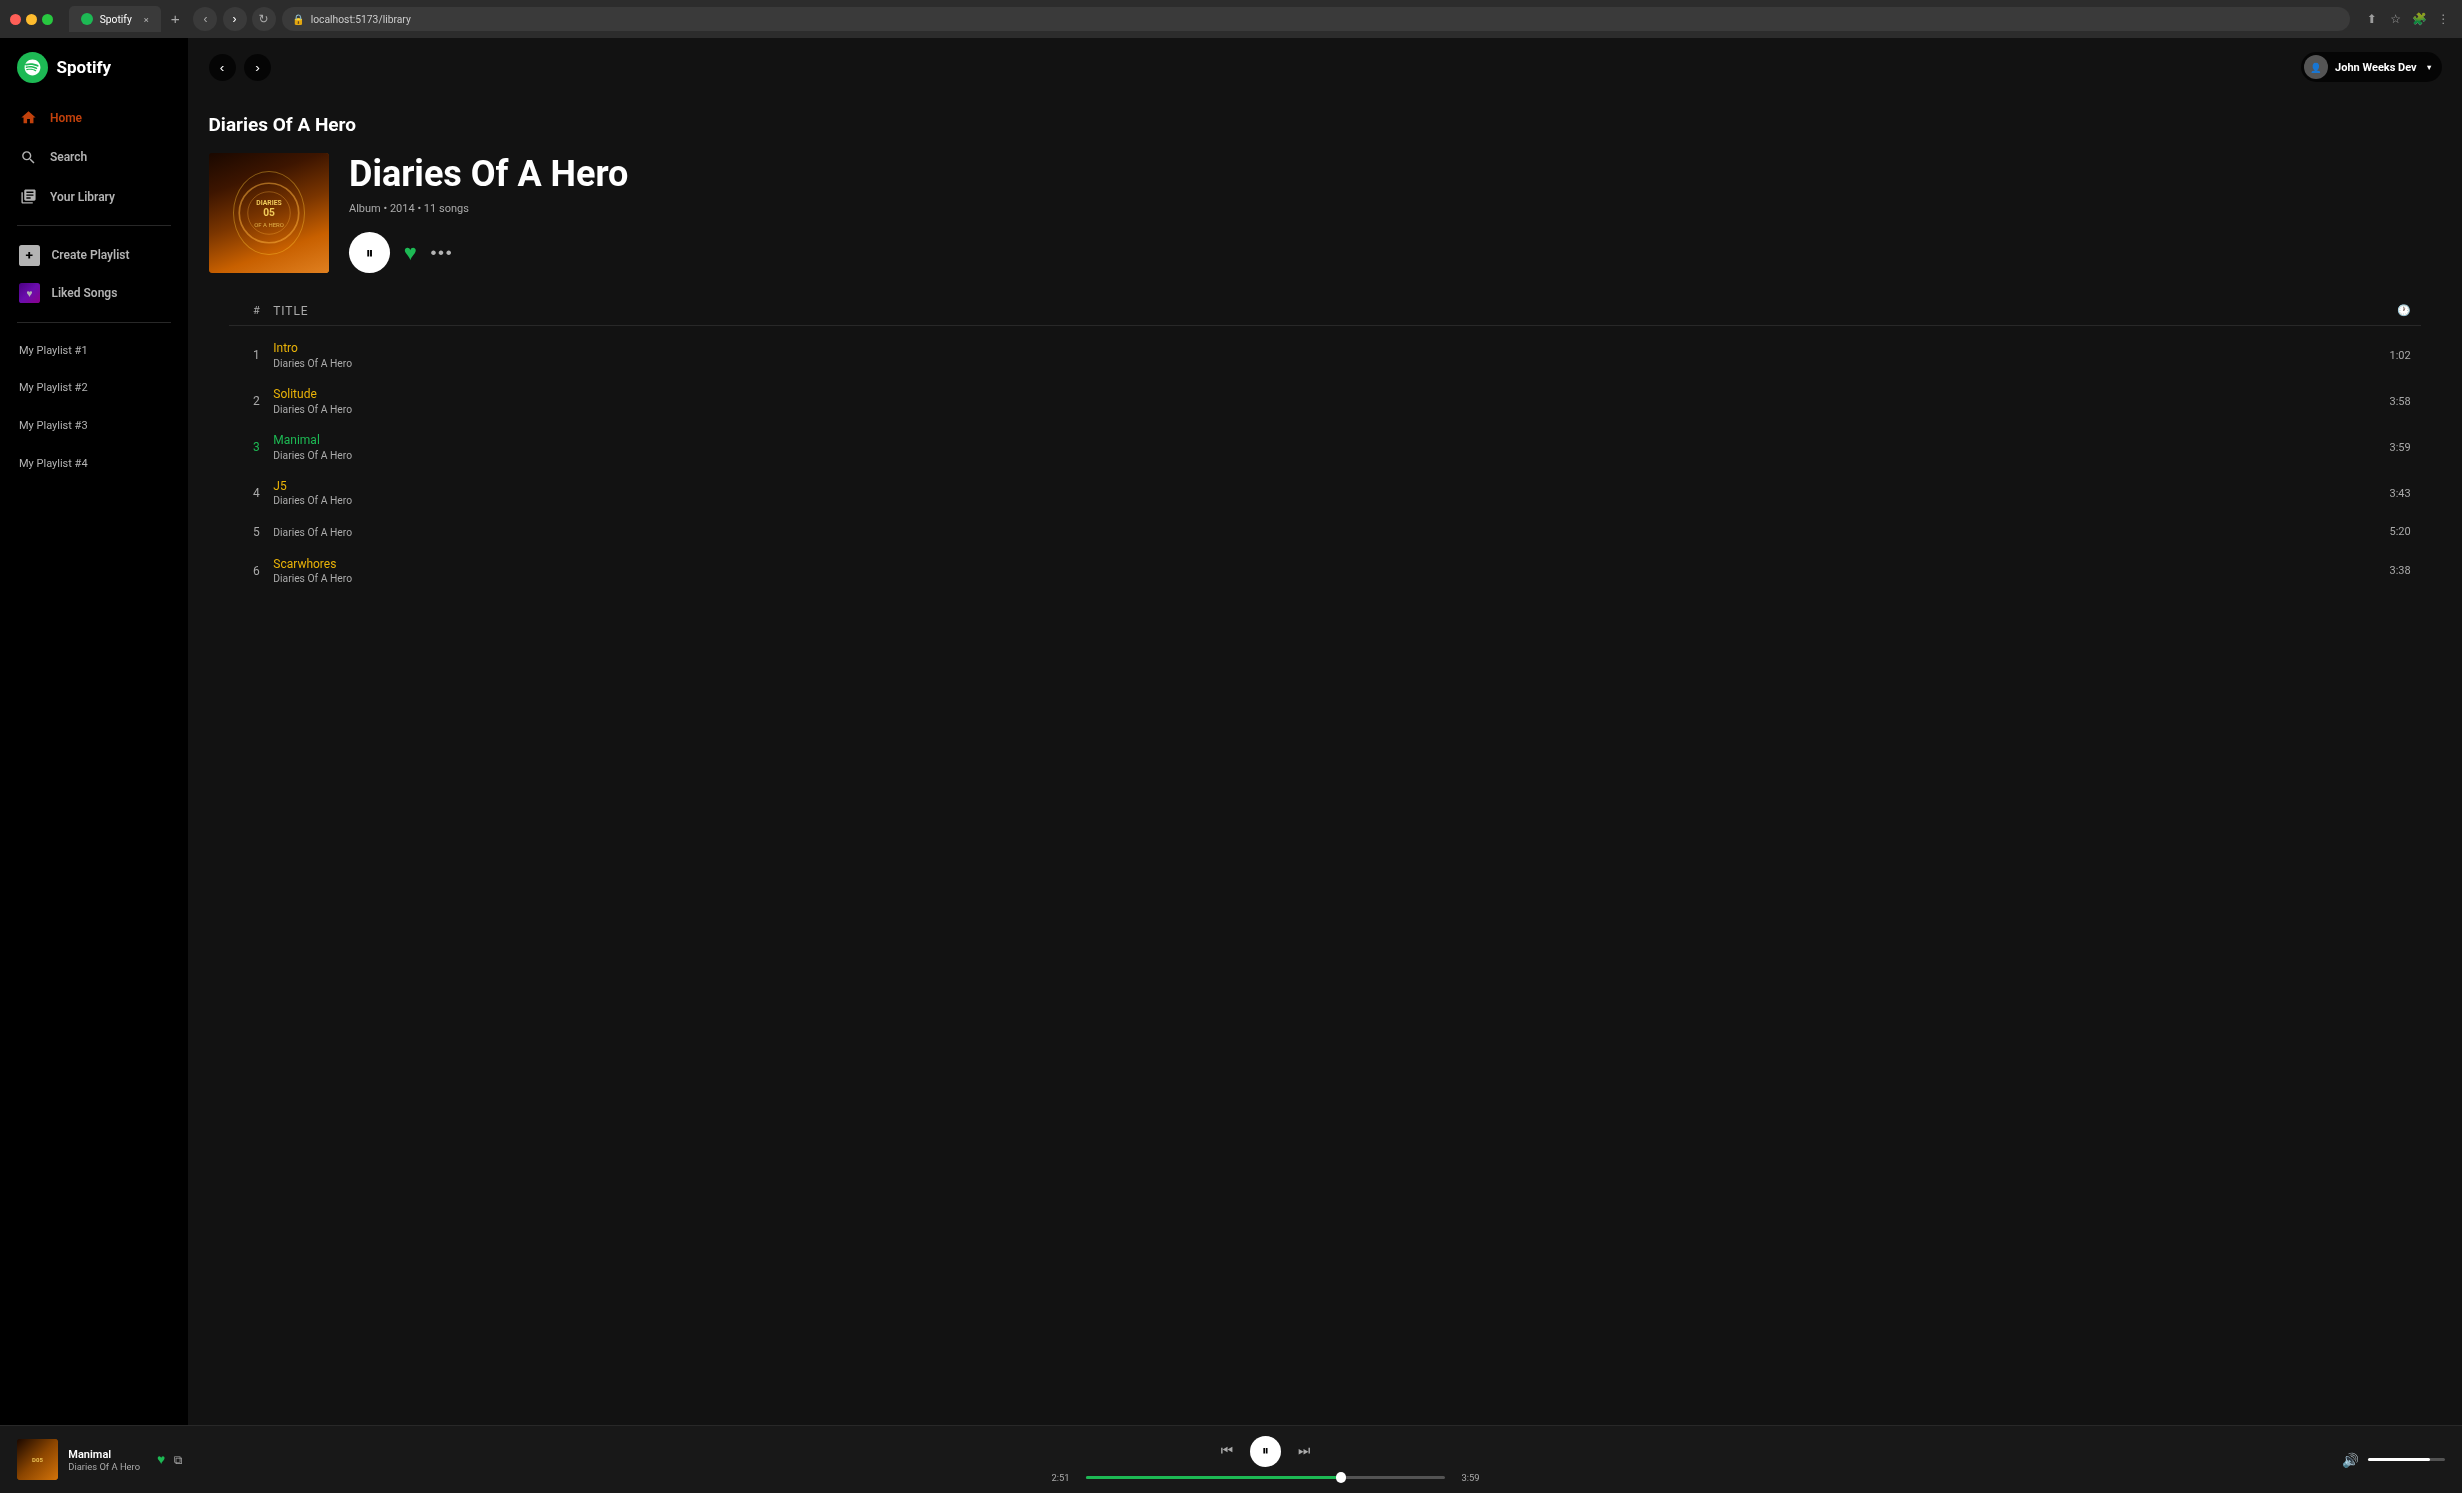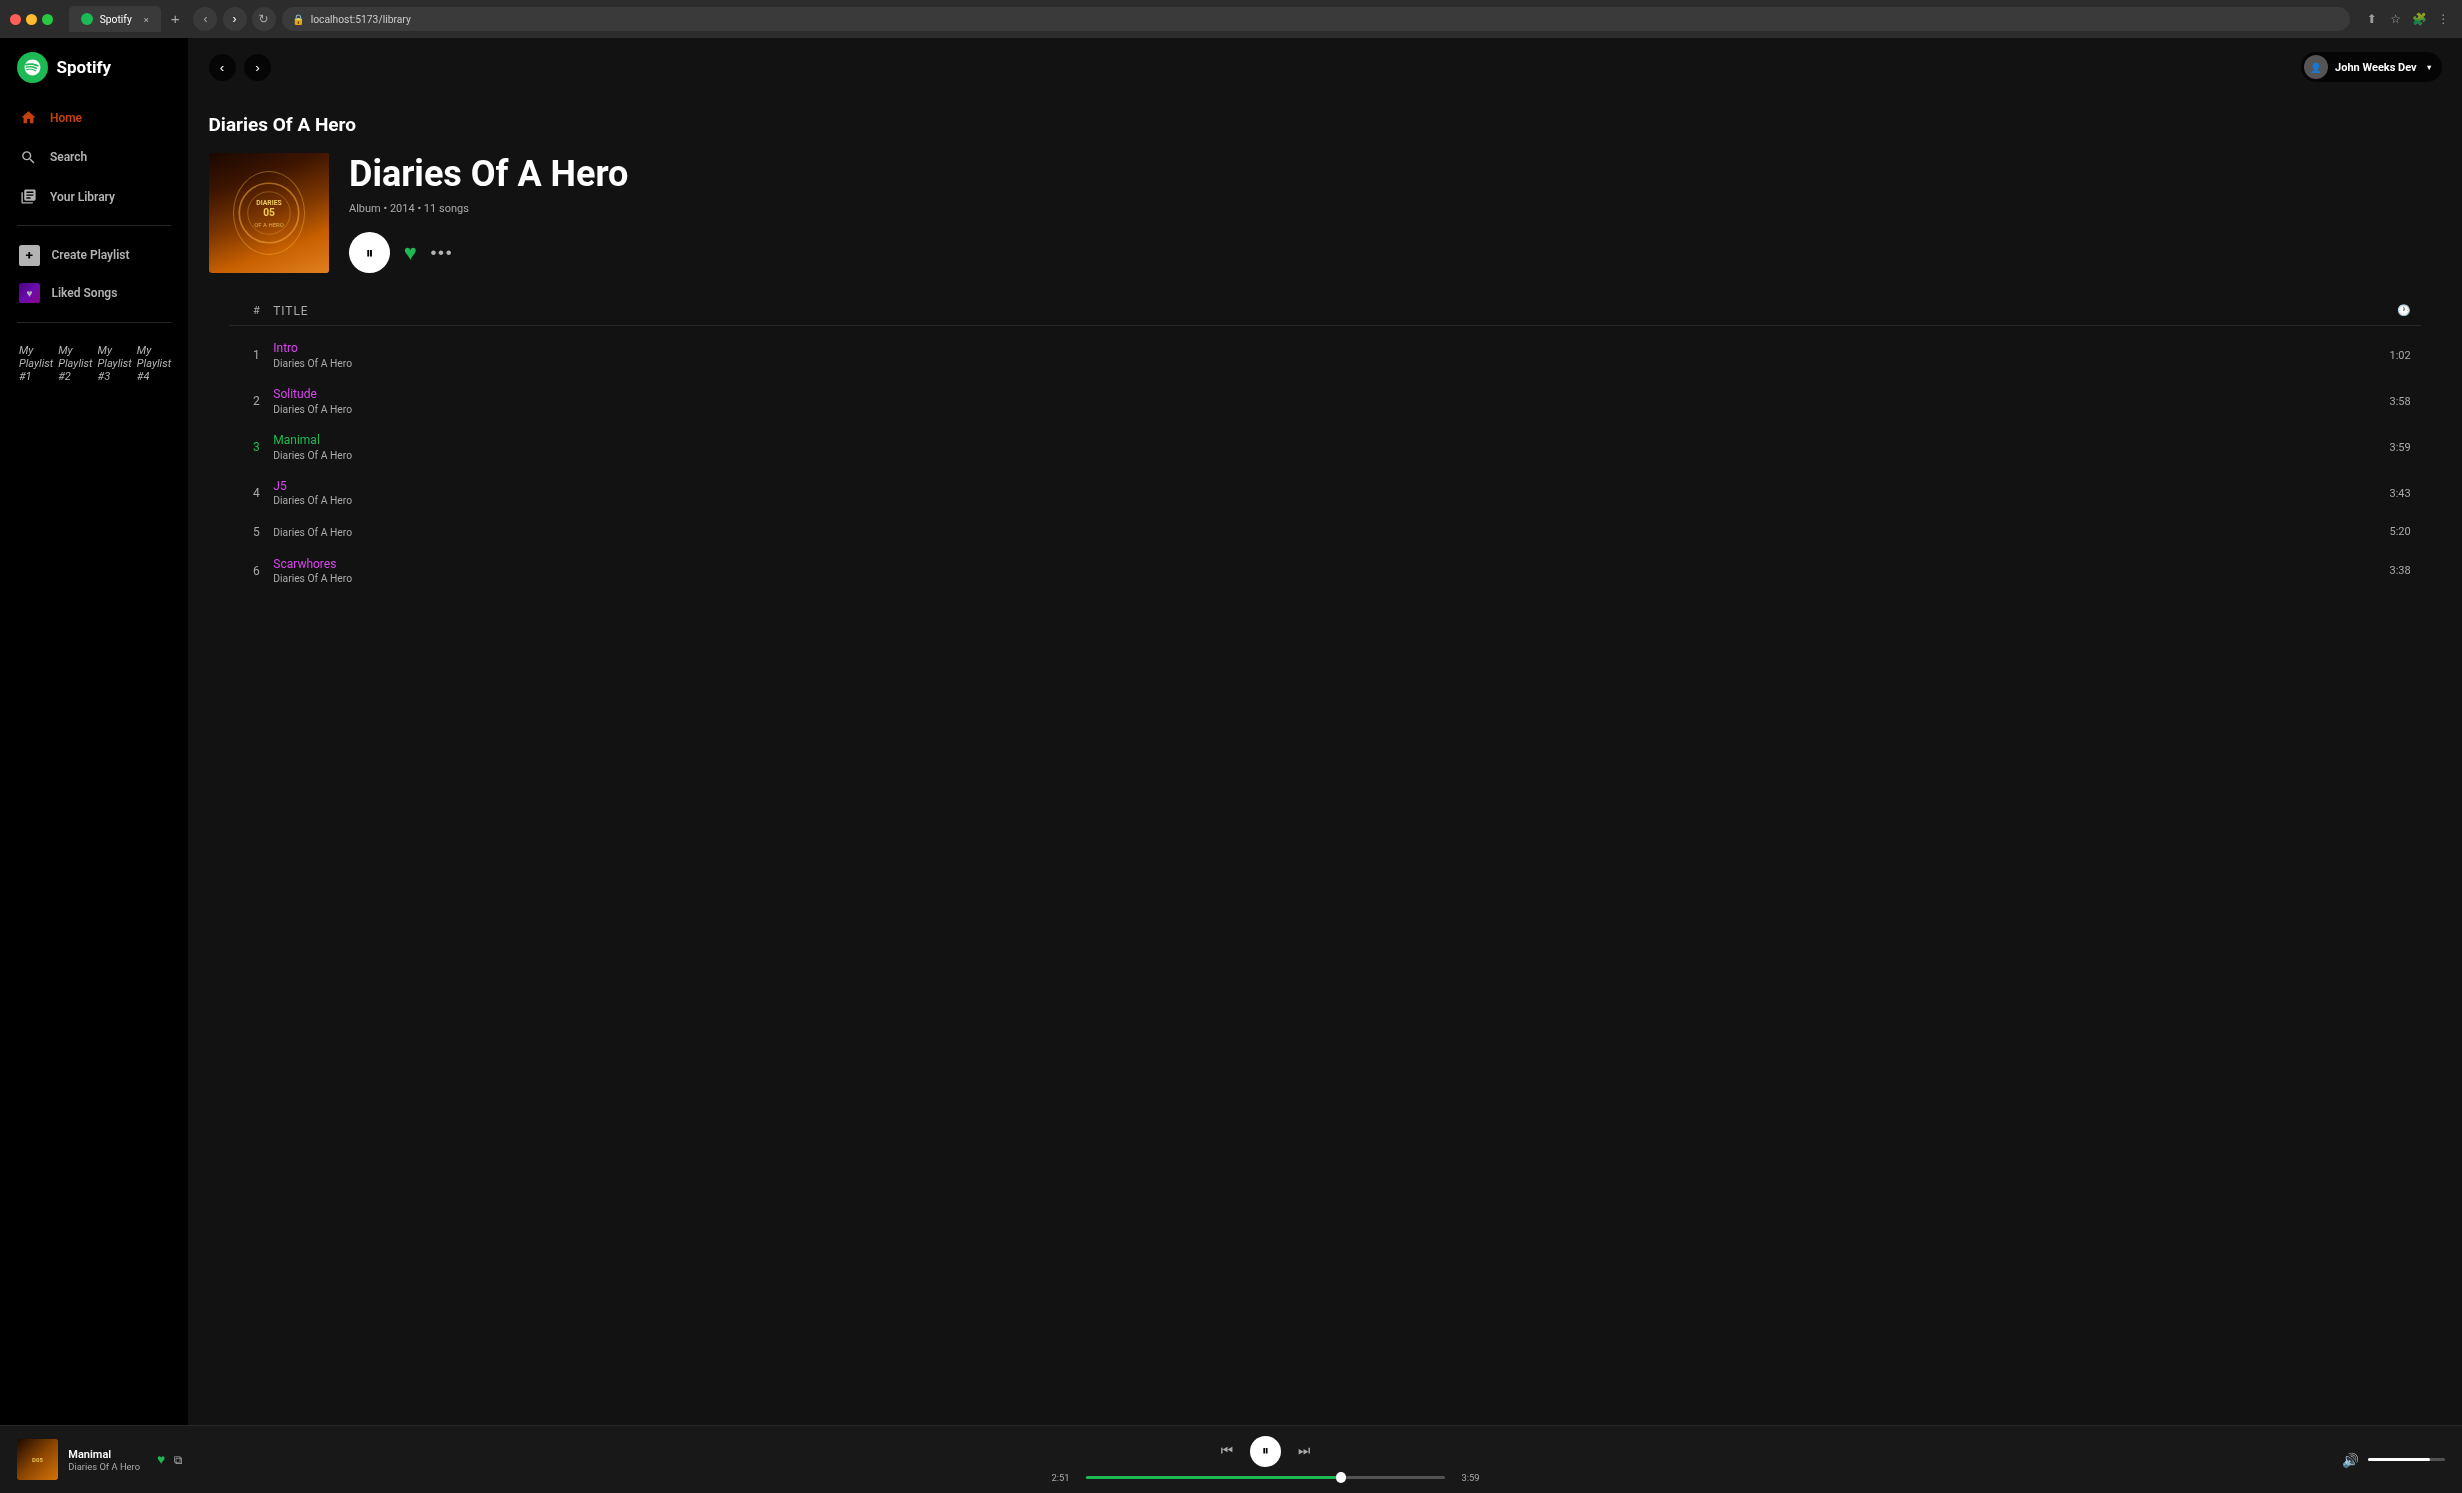--- a/index.html
+++ b/index.html
@@ -219,23 +219,22 @@
       border-radius: 2.6px;
       display: flex;
       align-items: center;
       justify-content: center;
       font-size: 10.3px;
     }
 
     .playlist-list {
       padding: 6.8px 19px;
       display: flex;
-      flex-direction: row;
-      gap: 5px;
-      font-style: italic;
+      flex-direction: column;
+      gap: 18px;
     }
     .playlist-item {
       font-size: 11px;
       color: #b3b3b3;
       padding: 3.4px 0;
       cursor: pointer;
     }
 
     
     .main-content {
@@ -437,21 +436,21 @@
       font-size: 12px;
       color: #aaa;
       text-align: center;
     }
     .track-num.playing { color: #1db954; }
 
     .track-info {}
     .track-name {
       font-size: 12px;
       font-weight: 400;
-      color: #d946ef;
+      color: #eab308;
     }
     .track-name.playing { color: #1db954; }
     .track-artist {
       font-size: 10.3px;
       color: #aaa;
       margin-top: 1.7px;
     }
 
     .track-duration {
       font-size: 11px;

